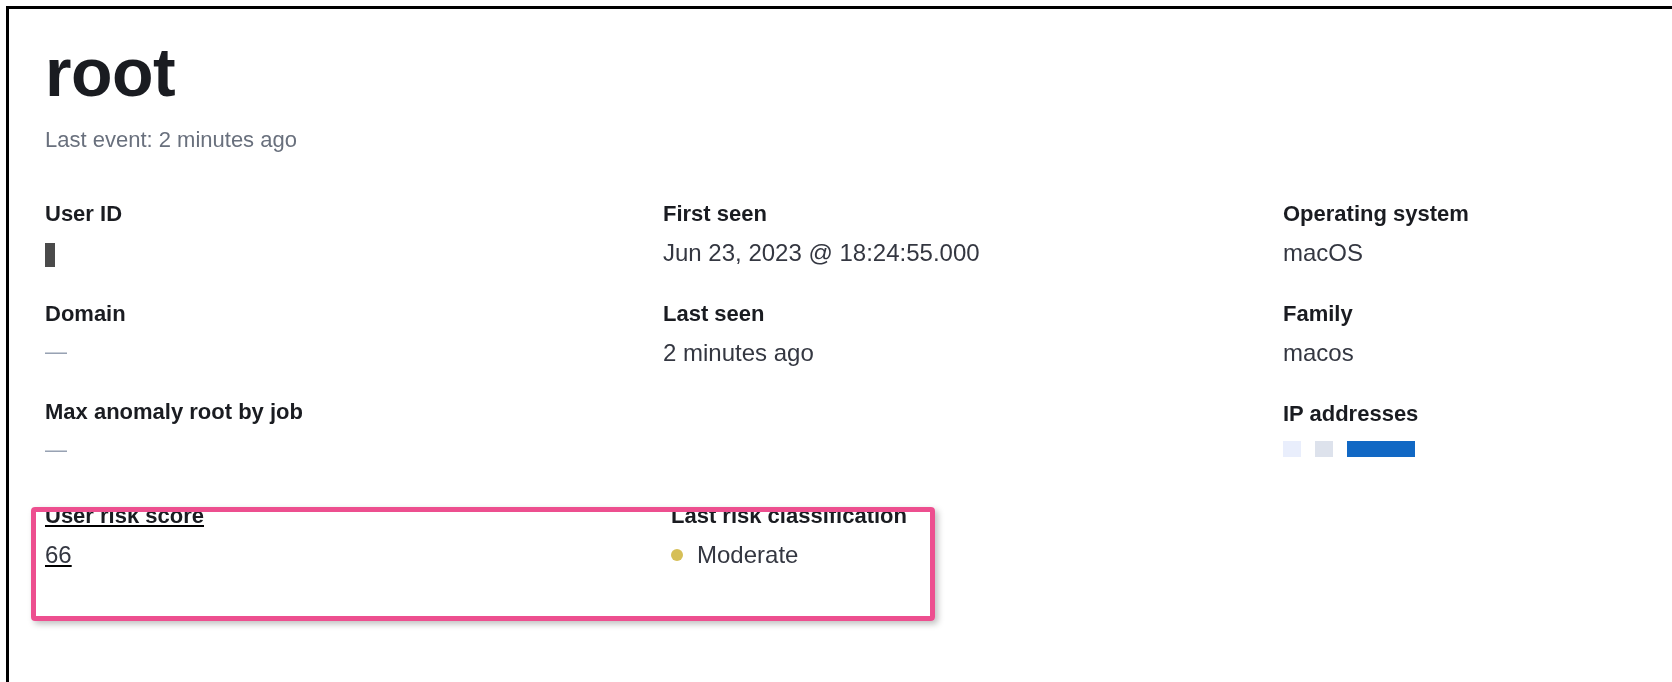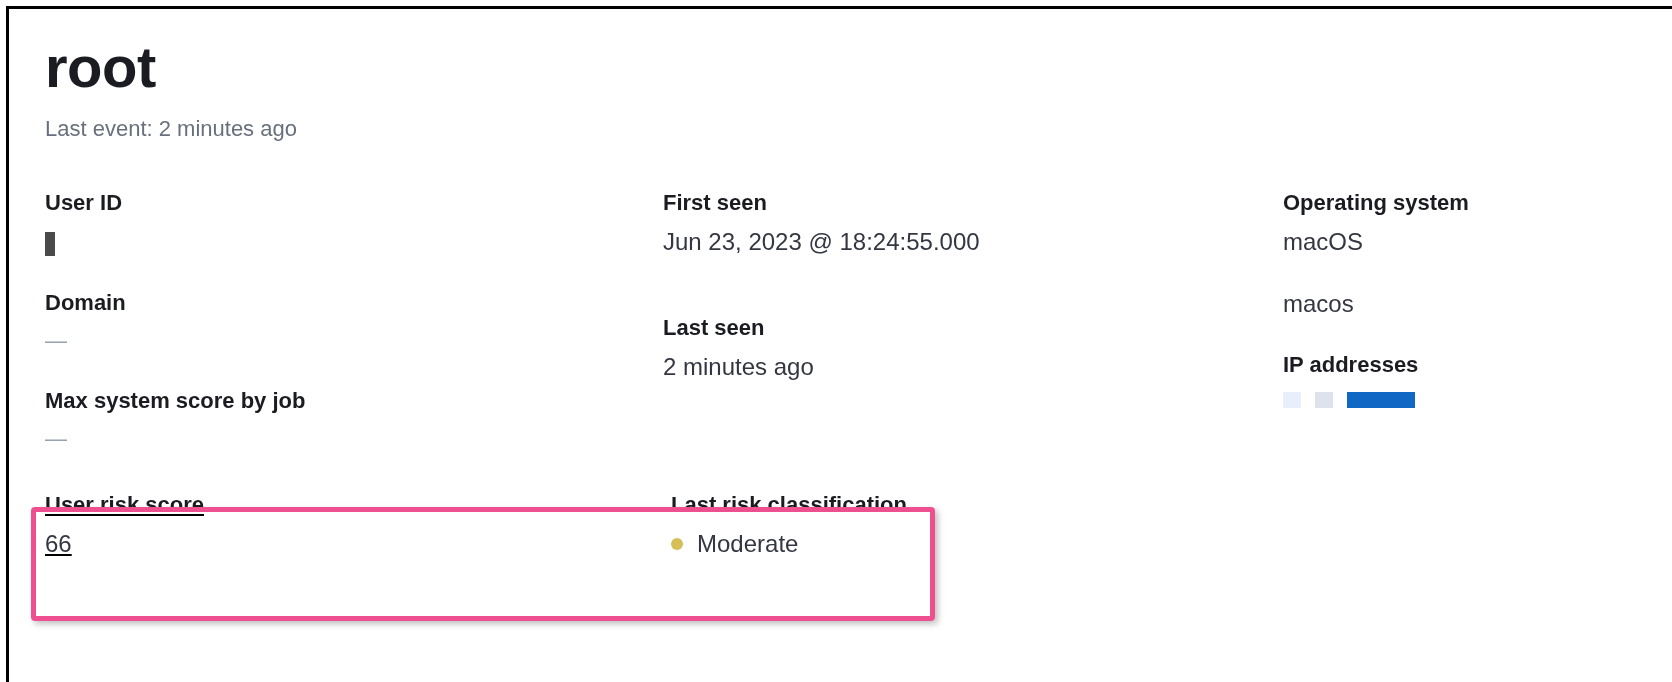--- a/index.html
+++ b/index.html
@@ -13,21 +13,21 @@
       padding: 6px;
     }
     .panel {
       border: 3px solid #000;
       padding: 24px 36px 12px 36px;
       width: 1672px;
       height: 682px;
       position: relative;
     }
     .title {
-      font-size: 58px;
+      font-size: 68px;
       font-weight: 700;
       color: #1a1c21;
       letter-spacing: -0.5px;
       margin-bottom: 16px;
     }
     .subtitle {
       font-size: 22px;
       color: #69707d;
       margin-bottom: 48px;
       margin-top: 12px;
@@ -35,21 +35,21 @@
     .columns {
       display: flex;
       gap: 0;
     }
     .col {
       flex: 1;
       display: flex;
       flex-direction: column;
     }
     .col-left { flex: 0 0 618px; }
-    .col-mid { flex: 0 0 620px; gap: 25px; }
+    .col-mid { flex: 0 0 620px; }
     .col-right { flex: 1; }
     .field {
       margin-bottom: 34px;
     }
     .field-label {
       font-size: 22px;
       font-weight: 700;
       color: #1a1c21;
       margin-bottom: 12px;
     }
@@ -151,21 +151,21 @@
         <div class="field-label">User ID</div>
         <div class="field-value">
           <span class="redacted-bar"></span>
         </div>
       </div>
       <div class="field">
         <div class="field-label">Domain</div>
         <div class="field-value dash">—</div>
       </div>
       <div class="field">
-        <div class="field-label">Max system score by job</div>
+        <div class="field-label">Max anomaly root by job</div>
         <div class="field-value dash">—</div>
       </div>
     </div>
 
     <div class="col col-mid">
       <div class="field">
         <div class="field-label">First seen</div>
         <div class="field-value">Jun 23, 2023 @ 18:24:55.000</div>
       </div>
       <div class="field">
@@ -173,20 +173,21 @@
         <div class="field-value">2 minutes ago</div>
       </div>
     </div>
 
     <div class="col col-right">
       <div class="field">
         <div class="field-label">Operating system</div>
         <div class="field-value">macOS</div>
       </div>
       <div class="field">
+        <div class="field-label">Family</div>
         <div class="field-value">macos</div>
       </div>
       <div class="field">
         <div class="field-label">IP addresses</div>
         <div class="ip-row">
           <span class="ip-block ip-light1"></span>
           <span class="ip-block ip-light2"></span>
           <span class="ip-block ip-dark"></span>
         </div>
       </div>

